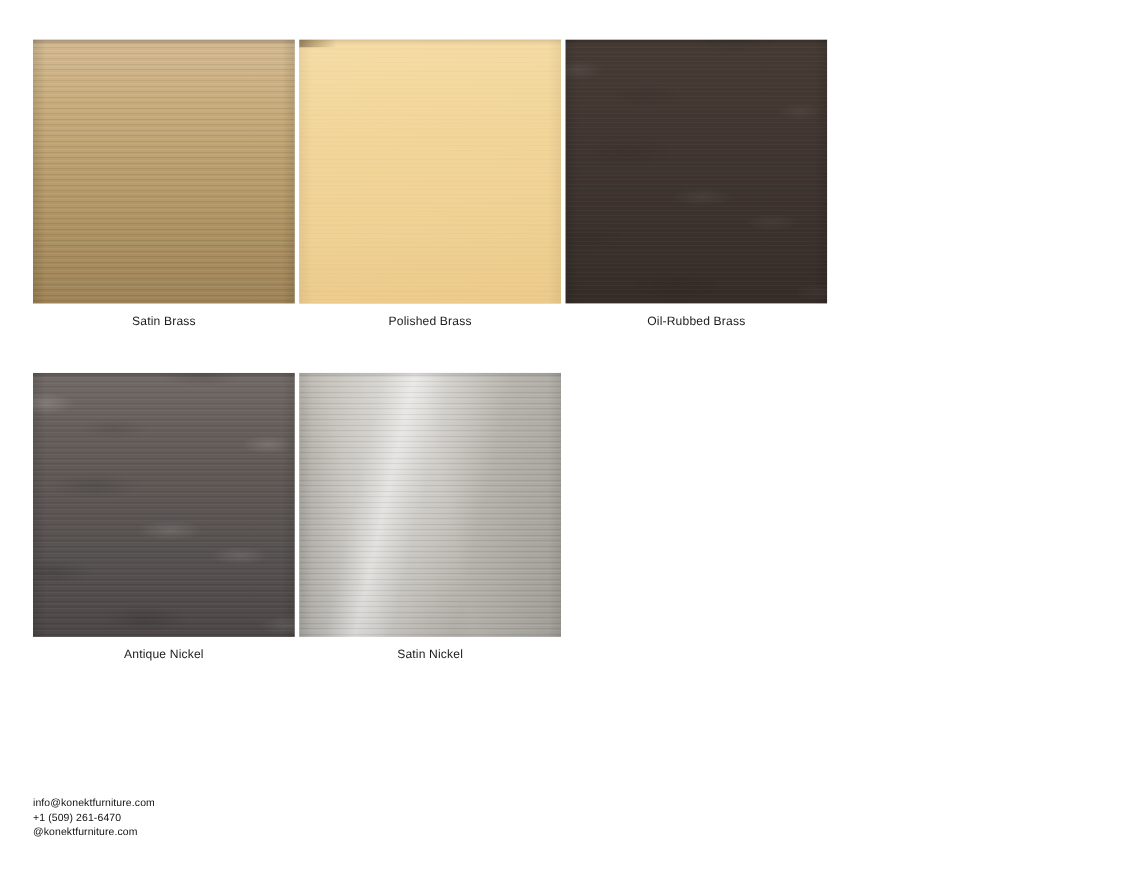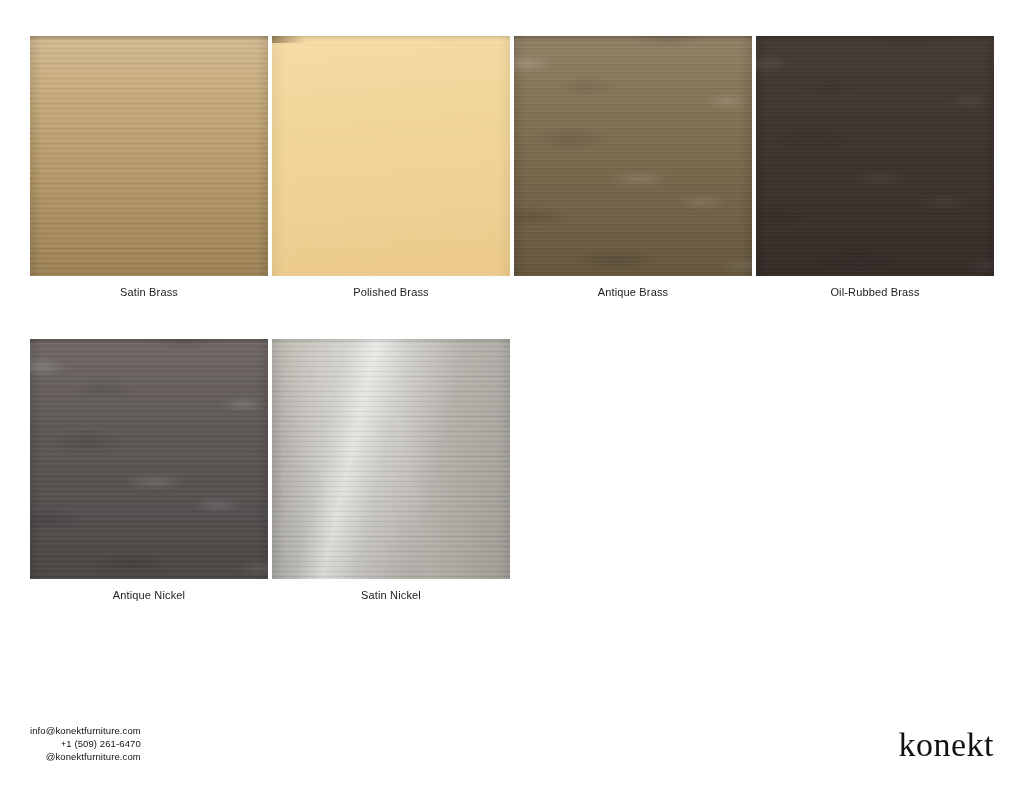--- a/index.html
+++ b/index.html
@@ -180,21 +180,21 @@
     justify-content: space-between;
   }
 
   .contact {
     font-size: 9.5px;
     line-height: 13px;
     color: #111111;
     letter-spacing: 0.1px;
   }
 
-  .contact div { white-space: nowrap; text-align: right; }
+  .contact div { white-space: nowrap; }
 
   .brand {
     font-family: "Liberation Serif", serif;
     font-size: 34px;
     line-height: 34px;
     color: #111111;
     letter-spacing: 0.5px;
     padding-bottom: 1px;
   }
 </style>
@@ -220,31 +220,20 @@
       <div class="swatch-tile">
         <div class="tile-base" style="background:linear-gradient(175deg,#f6dca6 0%,#f2d699 35%,#efd193 70%,#ecca8b 100%);"></div>
         <div class="grain-h-soft" style="opacity:.35;"></div>
         <div style="position:absolute;left:0;top:0;width:34px;height:7px;background:linear-gradient(90deg,rgba(90,70,40,.55),rgba(90,70,40,0));"></div>
         <div class="edge-vig" style="opacity:.5;"></div>
         <div class="top-shade" style="opacity:.5;"></div>
       </div>
       <div class="swatch-label">Polished Brass</div>
     </div>
 
-    <div class="swatch-cell">
-      <div class="swatch-tile">
-        <div class="tile-base" style="background:linear-gradient(180deg,#8a775a 0%,#7f6d50 40%,#756448 75%,#6b5c41 100%);"></div>
-        <div class="mottle"></div>
-        <div class="grain-h-soft"></div>
-        <div class="sheen-v" style="opacity:.7;"></div>
-        <div class="edge-vig"></div>
-        <div class="top-shade"></div>
-      </div>
-      <div class="swatch-label">Antique Brass</div>
-    </div>
 
     <div class="swatch-cell">
       <div class="swatch-tile">
         <div class="tile-base" style="background:linear-gradient(180deg,#463b34 0%,#403530 40%,#3b312c 75%,#352c28 100%);"></div>
         <div class="mottle" style="opacity:.45;"></div>
         <div class="grain-h-soft" style="opacity:.5;"></div>
         <div class="edge-vig"></div>
         <div class="top-shade"></div>
       </div>
       <div class="swatch-label">Oil-Rubbed Brass</div>
@@ -279,16 +268,15 @@
 
 
   </div>
 
   <div class="footer">
     <div class="contact">
       <div>info@konektfurniture.com</div>
       <div>+1 (509) 261-6470</div>
       <div>@konektfurniture.com</div>
     </div>
-    <div class="brand">konekt</div>
   </div>
 
 </div>
 
 </body></html>

